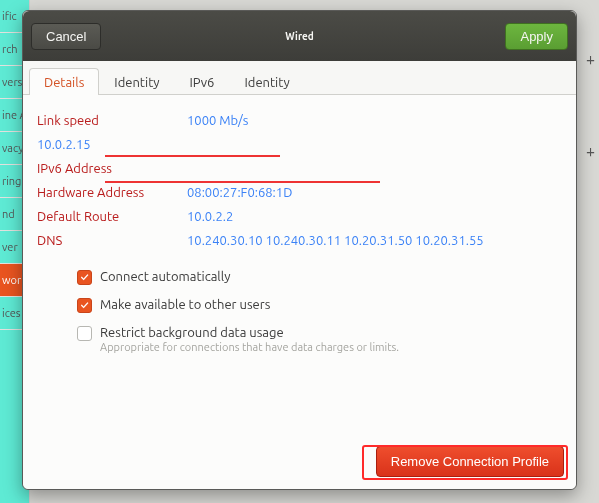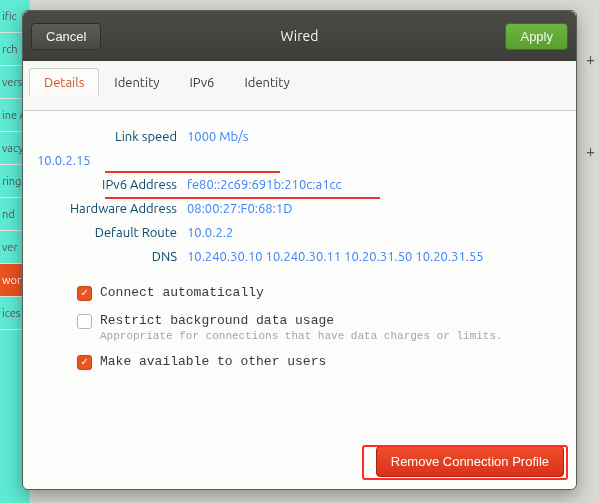--- a/index.html
+++ b/index.html
@@ -37,22 +37,22 @@
       height: 50px;
       background: linear-gradient(#4b4b46, #3d3d39);
       display: flex;
       align-items: center;
       justify-content: space-between;
       padding: 0 8px;
       border-radius: 6px 6px 0 0;
     }
     .titlebar .title {
       color: #f5f5f2;
-      font-size: 14px;
-      font-weight: 400;
+      font-size: 10px;
+      font-weight: 700;
       position: absolute;
       left: 0; right: 0;
       text-align: center;
       pointer-events: none;
     }
     .btn {
       background: linear-gradient(#5b5b55, #4a4a45);
       border: 1px solid #2d2d2a;
       color: #f5f5f2;
       font-size: 13px;
@@ -62,21 +62,21 @@
       z-index: 1;
     }
     .btn-apply {
       background: linear-gradient(#6db63f, #5a9e32);
       border: 1px solid #3f7021;
     }
     .tabbar {
       background: #f7f7f5;
       display: flex;
       border-bottom: 1px solid #d0d0cc;
-      padding: 6px 6px 16px 6px;
+      padding: 6px 6px 0 6px;
     }
     .tab {
       padding: 6px 14px;
       font-size: 13px;
       color: #3c3c3c;
       border: 1px solid transparent;
       border-bottom: none;
       cursor: pointer;
       position: relative;
       top: 1px;
@@ -95,43 +95,42 @@
       position: relative;
     }
     .row {
       display: flex;
       align-items: baseline;
       margin-bottom: 10px;
       font-size: 13px;
     }
     .row .label {
       width: 150px;
-      text-align: right;
-      color: #0c4a6e;
+      text-align: left;
+      color: #b91c1c;
       padding-right: 10px;
     }
     .row .value {
       color: #3b82f6;
     }
     .underline-ipv4 {
       position: absolute;
       left: 82px; top: 60px;
       width: 175px; height: 2px;
       background: #e33;
     }
     .underline-ipv6 {
       position: absolute;
       left: 82px; top: 86px;
       width: 275px; height: 2px;
       background: #e33;
     }
     .checks {
       margin-top: 22px;
       padding-left: 40px;
-      font-family: Liberation Mono, monospace;
     }
     .check {
       display: flex;
       align-items: flex-start;
       margin-bottom: 12px;
       font-size: 13px;
       color: #3a3a3a;
       cursor: pointer;
     }
     .checkbox {
@@ -225,21 +224,20 @@
 
     <div class="row">
       <div class="label">Link speed</div>
       <div class="value">1000 Mb/s</div>
     </div>
     <div class="row">
       <div class="value">10.0.2.15</div>
     </div>
     <div class="row">
       <div class="label">IPv6 Address</div>
-      <div class="value">fe80::2c69:691b:210c:a1cc</div>
     </div>
     <div class="row">
       <div class="label">Hardware Address</div>
       <div class="value">08:00:27:F0:68:1D</div>
     </div>
     <div class="row">
       <div class="label">Default Route</div>
       <div class="value">10.0.2.2</div>
     </div>
     <div class="row">
@@ -247,32 +245,32 @@
       <div class="value">10.240.30.10 10.240.30.11 10.20.31.50 10.20.31.55</div>
     </div>
 
     <div class="underline-ipv4"></div>
     <div class="underline-ipv6"></div>
 
     <div class="checks">
       <div class="check">
         <span class="checkbox checked"></span>
         <span>Connect automatically</span>
+      </div>
+      <div class="check">
+        <span class="checkbox checked"></span>
+        <span>Make available to other users</span>
       </div>
       <div class="check">
         <span class="checkbox"></span>
         <div>
           <div>Restrict background data usage</div>
           <div class="check-sub">Appropriate for connections that have data charges or limits.</div>
         </div>
       </div>
-      <div class="check">
-        <span class="checkbox checked"></span>
-        <span>Make available to other users</span>
-      </div>
     </div>
 
   </div>
 
   <div class="footer">
     <button class="btn-remove">Remove Connection Profile</button>
   </div>
 
 </div>
 

